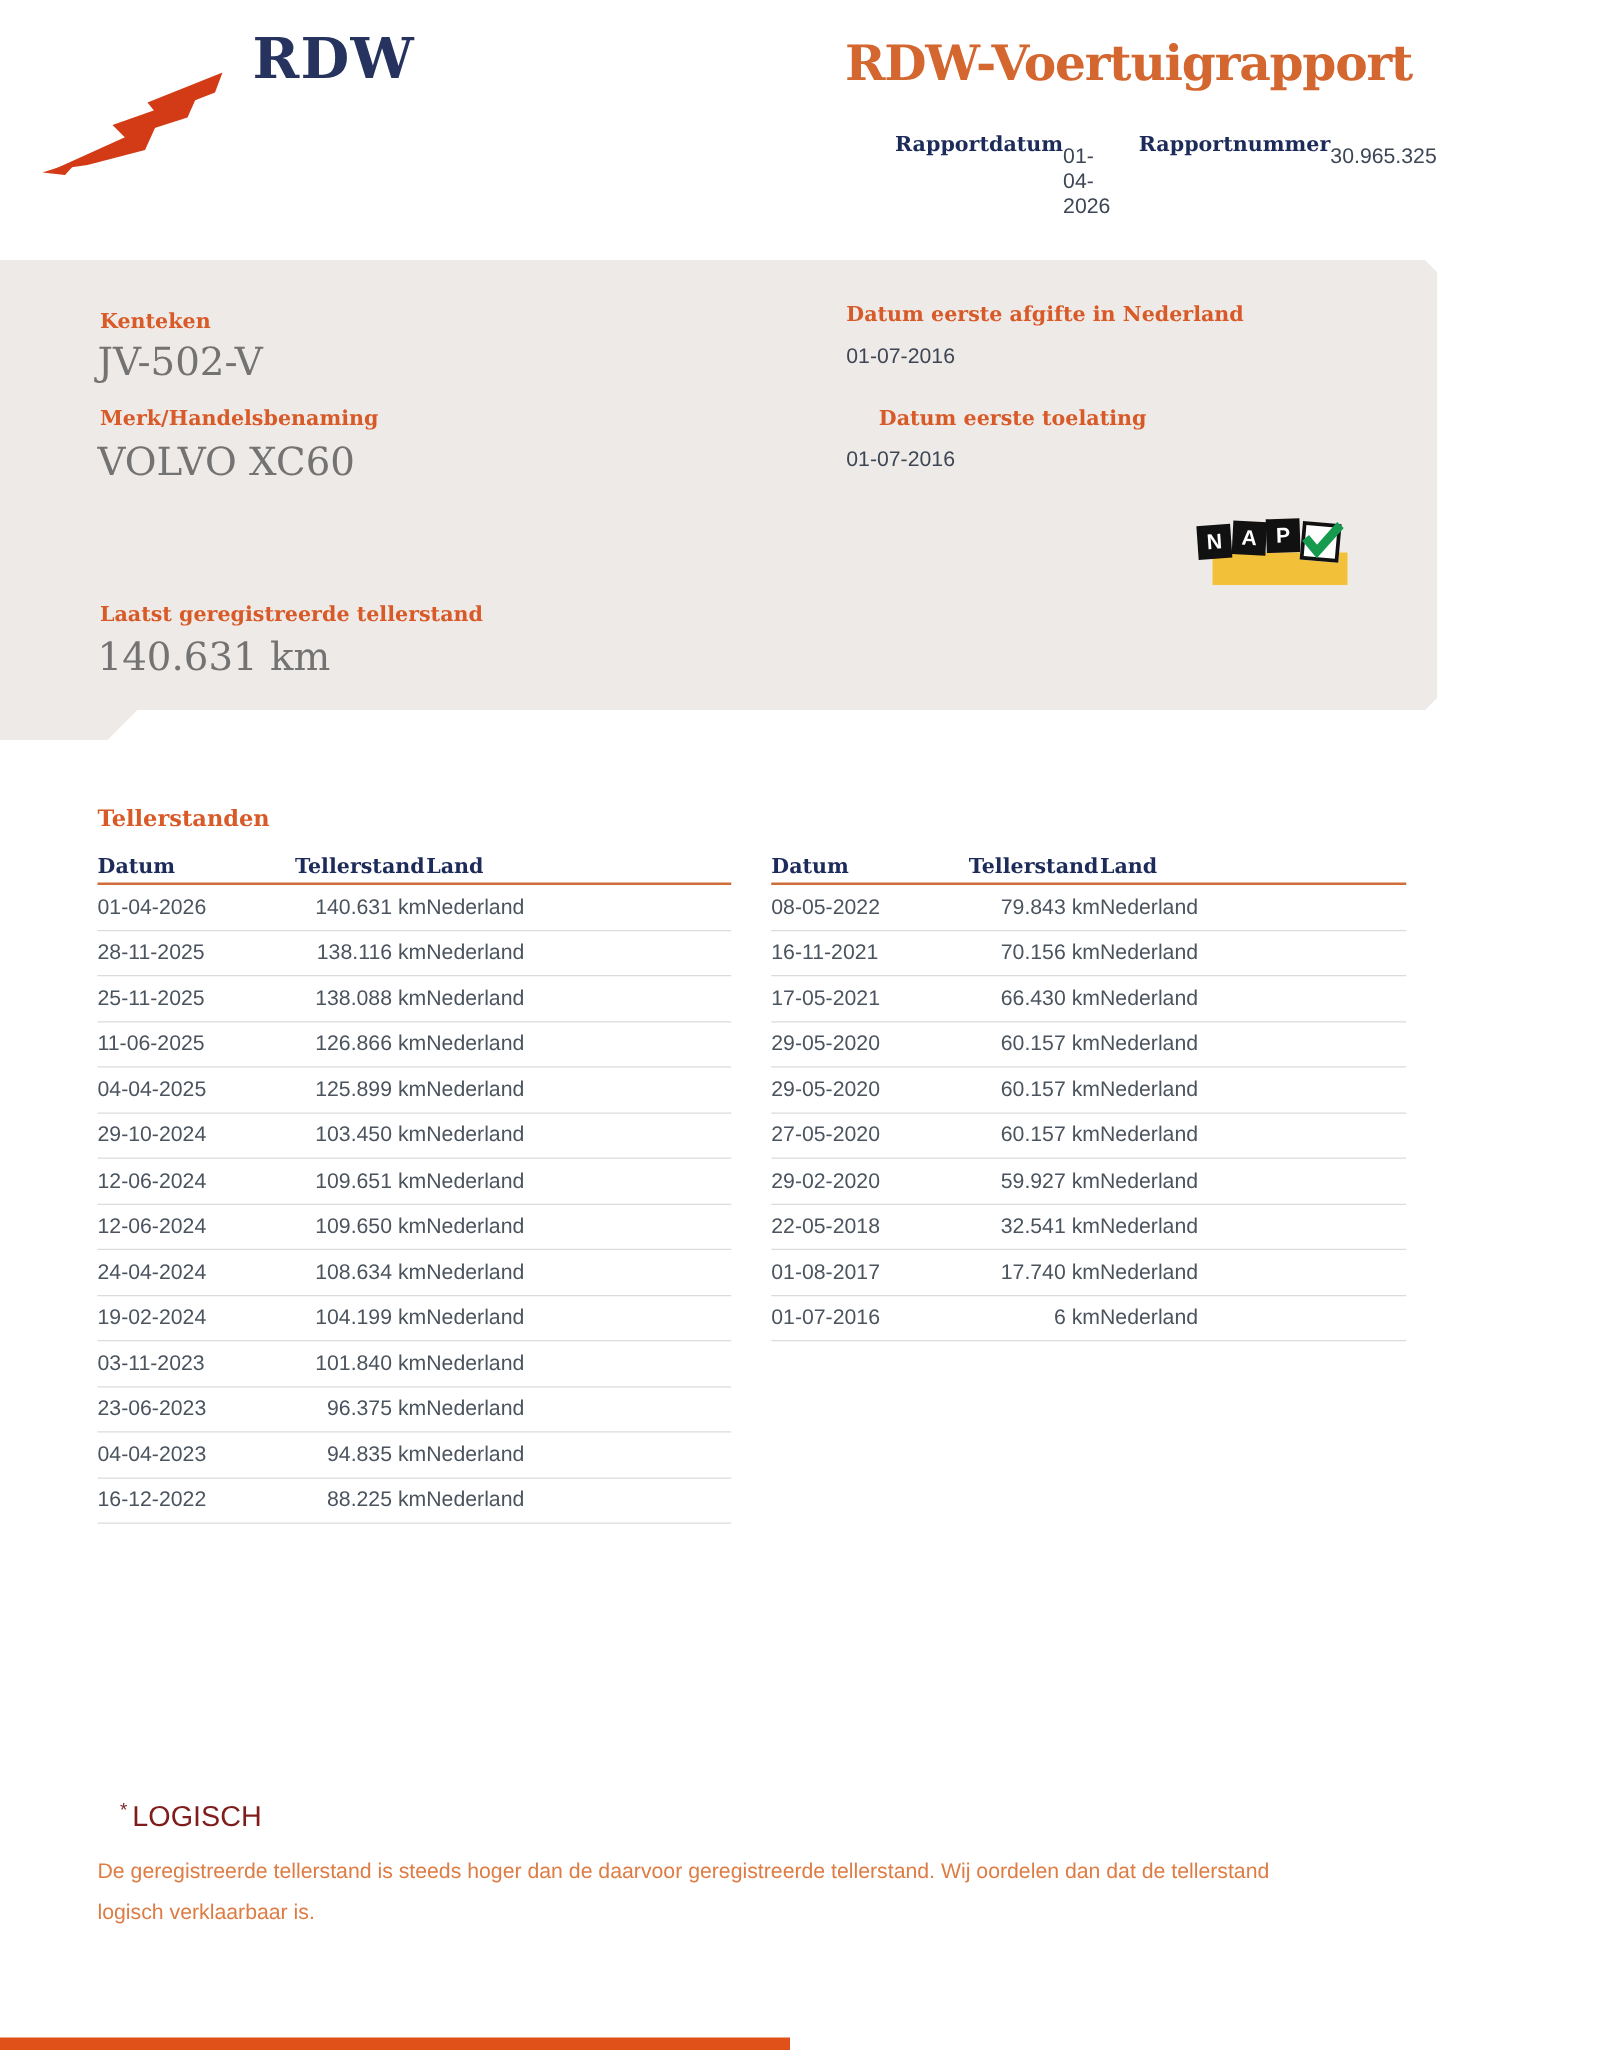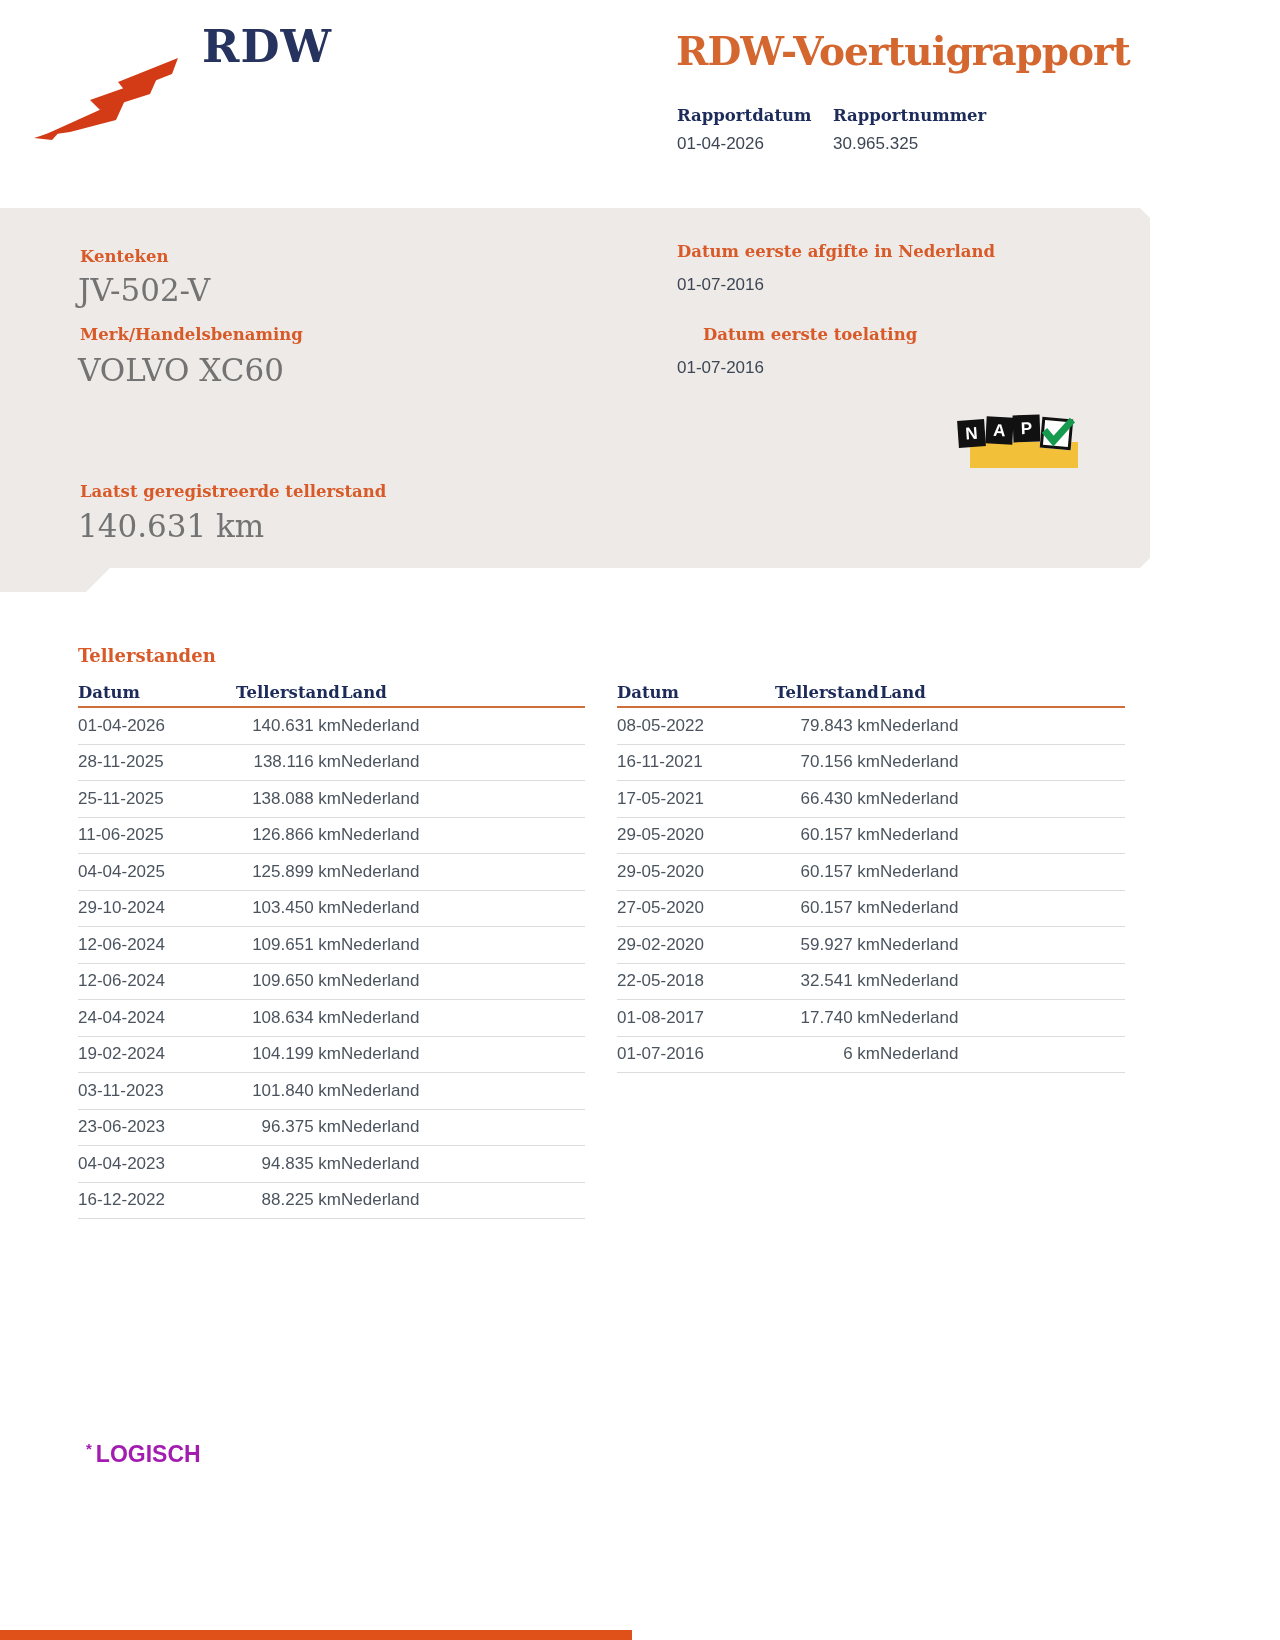--- a/index.html
+++ b/index.html
@@ -6,21 +6,21 @@
   .page{position:relative;width:1280px;height:1640px;background:#ffffff;overflow:hidden;
         font-family:"Liberation Sans",sans-serif;}
 
   
   .logo-feather{position:absolute;left:30px;top:48px;width:160px;height:92px;}
   .logo-text{position:absolute;left:202px;top:20px;font-family:"DejaVu Serif",serif;
              font-weight:bold;font-size:45px;color:#27335f;letter-spacing:1px;}
   .doc-title{position:absolute;left:676px;top:28px;font-family:"DejaVu Serif",serif;
              font-weight:bold;font-size:39px;color:#d4662f;letter-spacing:-1px;white-space:nowrap;}
   .report-meta{position:absolute;left:677px;top:106px;display:flex;}
-  .meta-block{display:flex;flex-direction:column;}
+  .meta-block{display:flex;flex-direction:row;margin-left:39px;}
   .meta-block.first{width:156px;}
   .meta-label{font-family:"DejaVu Serif",serif;font-weight:bold;font-size:16.5px;color:#1d2b5a;}
   .meta-value{font-size:17px;color:#3d4654;margin-top:9px;}
 
   
   .panel{position:absolute;left:0;top:208px;width:1150px;height:384px;background:#eeeae7;
          clip-path:polygon(0 0,1140px 0,1150px 10px,1150px 350px,1140px 360px,
                            110px 360px,86px 384px,0 384px);}
   .abs{position:absolute;}
   .olabel{font-family:"DejaVu Serif",serif;font-weight:bold;font-size:16.5px;color:#d85a28;
@@ -47,21 +47,21 @@
          border-bottom:2px solid #cf6e38;}
   .thead .hc{font-family:"DejaVu Serif",serif;font-weight:bold;font-size:16.5px;color:#1d2b5a;}
   .hc.c-date,.cell.c-date{width:158px;text-align:left;}
   .hc.c-km{width:105px;text-align:left;}
   .cell.c-km{width:105px;text-align:right;}
   .hc.c-land,.cell.c-land{flex:1;}
   .t-row{display:flex;align-items:center;height:35.5px;border-bottom:1px solid #dcdcdc;
          font-size:17px;color:#4b545e;}
 
   
-  .foot-title{position:absolute;left:86px;top:1440px;font-size:23px;font-weight:bold;color:#a21caf;}
+  .foot-title{position:absolute;left:96px;top:1440px;font-size:23px;font-weight:normal;color:#7f1d1d;}
   .foot-title .ast{font-size:15px;vertical-align:8px;margin-right:4px;}
   .foot-text{position:absolute;left:78px;top:1480px;width:975px;font-size:17px;
              line-height:33px;color:#dd7c44;}
 
   .bottom-bar{position:absolute;left:0;top:1630px;width:632px;height:10px;background:#e0511a;}
 </style>
 </head>
 <body>
 
 <div class="page">
@@ -253,15 +253,16 @@
             <span class="cell c-km">6 km</span>
             <span class="cell c-land">Nederland</span>
           </div>
         </div>
     </div>
   </div>
 
   <div class="foot-title">
     <span class="ast">*</span><span>LOGISCH</span>
   </div>
+  <div class="foot-text">De geregistreerde tellerstand is steeds hoger dan de daarvoor geregistreerde tellerstand. Wij oordelen dan dat de tellerstand logisch verklaarbaar is.</div>
 
   <div class="bottom-bar"></div>
 </div>
 
 </body></html>

